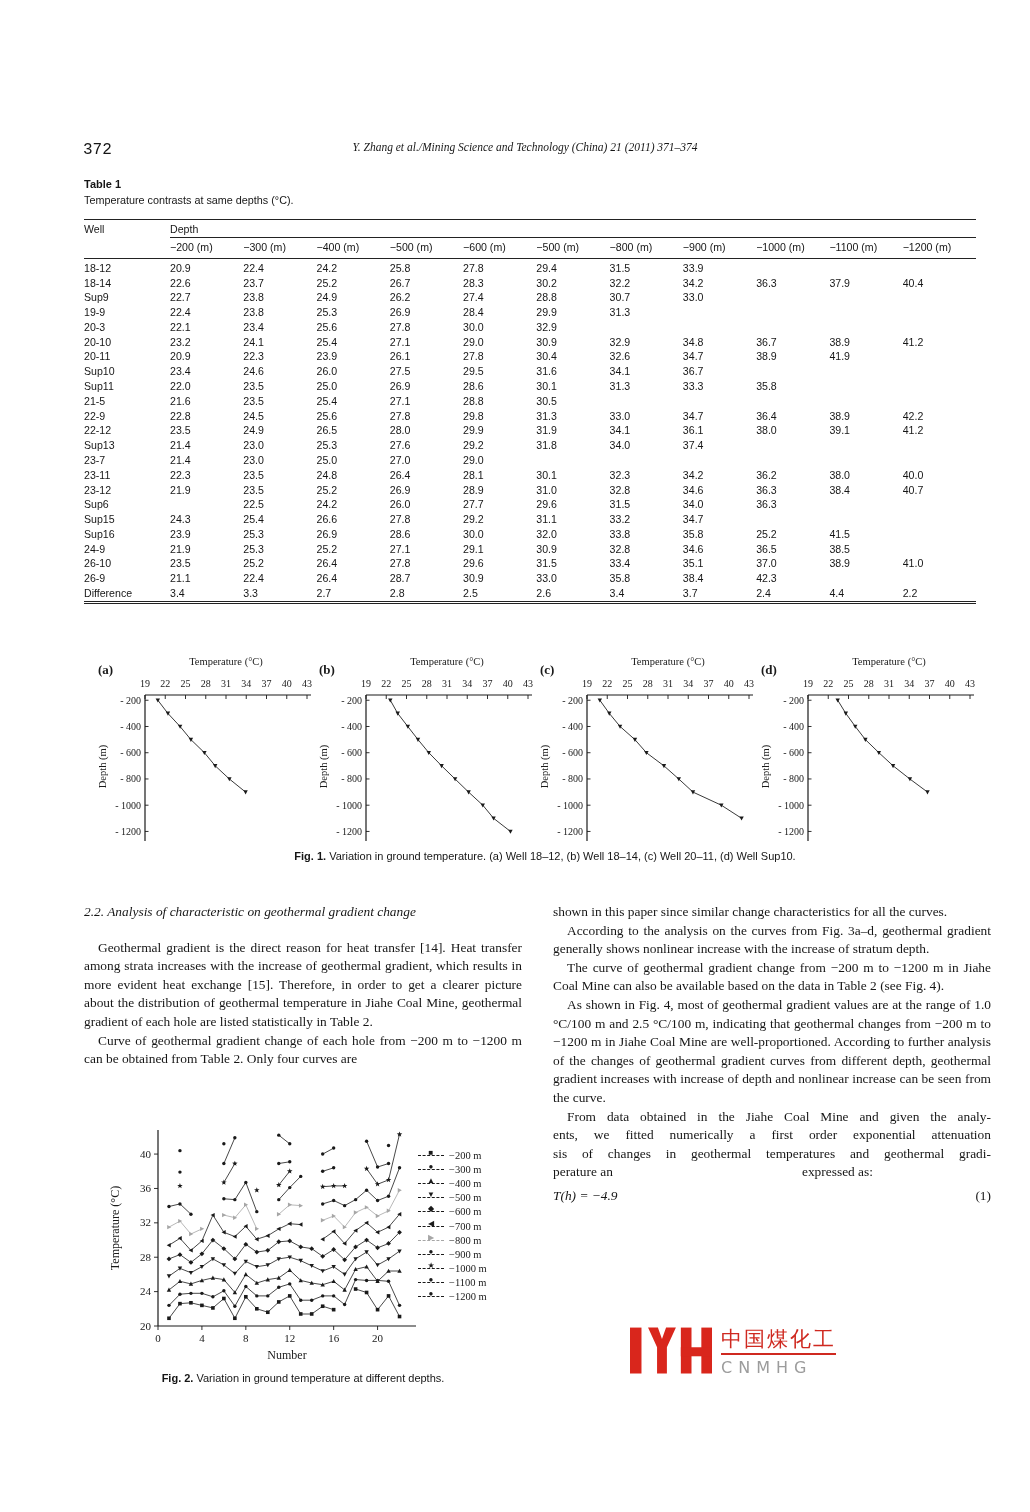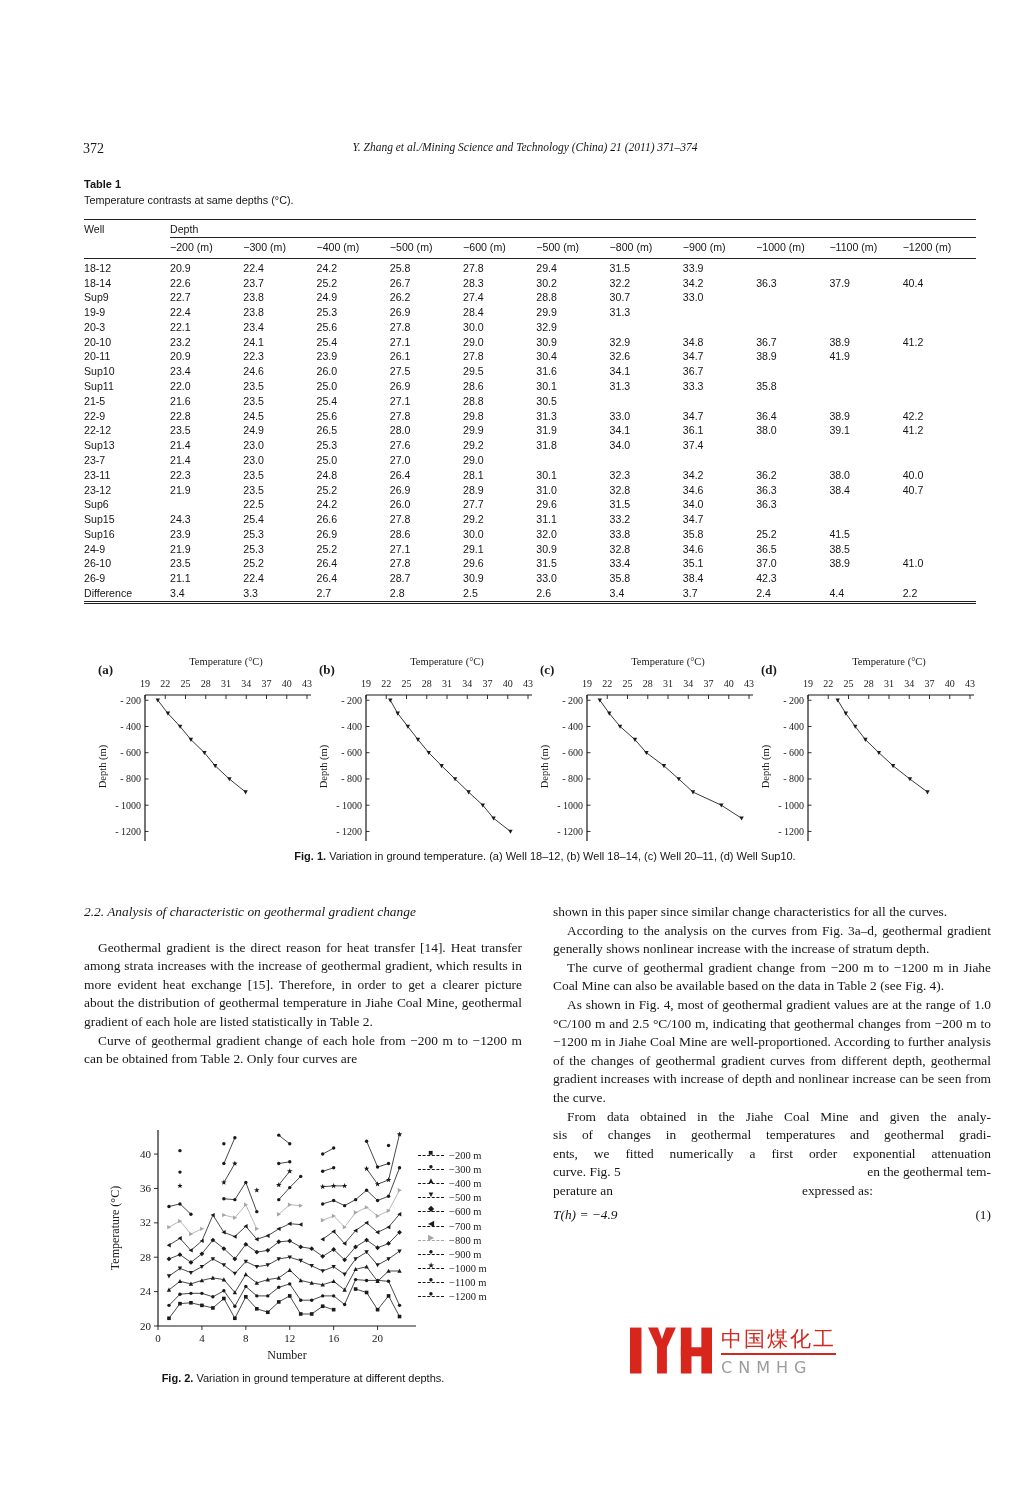--- a/index.html
+++ b/index.html
@@ -1,22 +1,22 @@
 <!DOCTYPE html>
 <html><head>
 <meta charset="utf-8">
 <style>
   html,body{margin:0;padding:0;background:#e8e8e8;}
   .page{position:relative;width:1030px;height:1512px;background:#ffffff;color:#161616;
         font-family:"Liberation Serif",serif;overflow:hidden;}
   
   .running-head{position:absolute;top:141px;left:10px;width:1030px;text-align:center;
                 font-style:italic;font-size:11.5px;}
-  .page-number{position:absolute;top:141px;left:83px;font-size:14px;font-style:normal;
-               font-family:Liberation Serif, serif;}
+  .page-number{position:absolute;top:141px;left:83px;font-size:16px;font-style:normal;
+               font-family:Liberation Mono, monospace;}
   
   .t1-label{position:absolute;left:84px;top:178px;font-weight:bold;font-size:11px;
             font-family:"Liberation Sans",sans-serif;}
   .t1-caption{position:absolute;left:84px;top:194px;font-size:10.8px;
               font-family:"Liberation Sans",sans-serif;}
   #table1{position:absolute;left:84px;top:219px;width:892px;border-collapse:collapse;
           font-family:"Liberation Sans",sans-serif;font-size:10.6px;
           border-top:1.5px solid #222;border-bottom:3px double #222;table-layout:fixed;}
   #table1 th,#table1 td{font-weight:normal;text-align:left;padding:0.6px 0;line-height:13.6px;
           white-space:nowrap;overflow:hidden;}
@@ -962,26 +962,22 @@
     <span>Variation in ground temperature at different depths.</span>
   </div>
 
   <div class="col col-right">
     <p class="para">shown in this paper since similar change characteristics for all the curves.</p>
     <p class="para indent">According to the analysis on the curves from Fig. 3a–d, geothermal gradient generally shows nonlinear increase with the increase of stratum depth.</p>
     <p class="para indent">The curve of geothermal gradient change from −200 m to −1200 m in Jiahe Coal Mine can also be available based on the data in Table 2 (see Fig. 4).</p>
     <p class="para indent">As shown in Fig. 4, most of geothermal gradient values are at the range of 1.0 °C/100 m and 2.5 °C/100 m, indicating that geothermal changes from −200 m to −1200 m in Jiahe Coal Mine are well-proportioned. According to further analysis of the changes of geothermal gradient curves from different depth, geothermal gradient increases with increase of depth and nonlinear increase can be seen from the curve.</p>
     <div id="s3-para">
         <div class="jline">From data obtained in the Jiahe Coal Mine and given the analy-</div>
+        <div class="jline">ents, we fitted numerically a first order exponential attenuation</div>
         <div class="jline">sis of changes in geothermal temperatures and geothermal gradi-</div>
-        <div class="jline">ents, we fitted numerically a first order exponential attenuation</div>
-        <div class="split">
-          <span>curve. Fig. 5</span>
-          <span>en the geothermal tem-</span>
-        </div>
         <div class="split">
           <span>perature an</span>
           <span class="frag-r2">expressed as:</span>
         </div>
       </div>
     <div class="eq-line">
       <span class="eq-main">T(h) = −4.9</span>
       <span class="eq-num">(1)</span>
     </div>
   </div>

